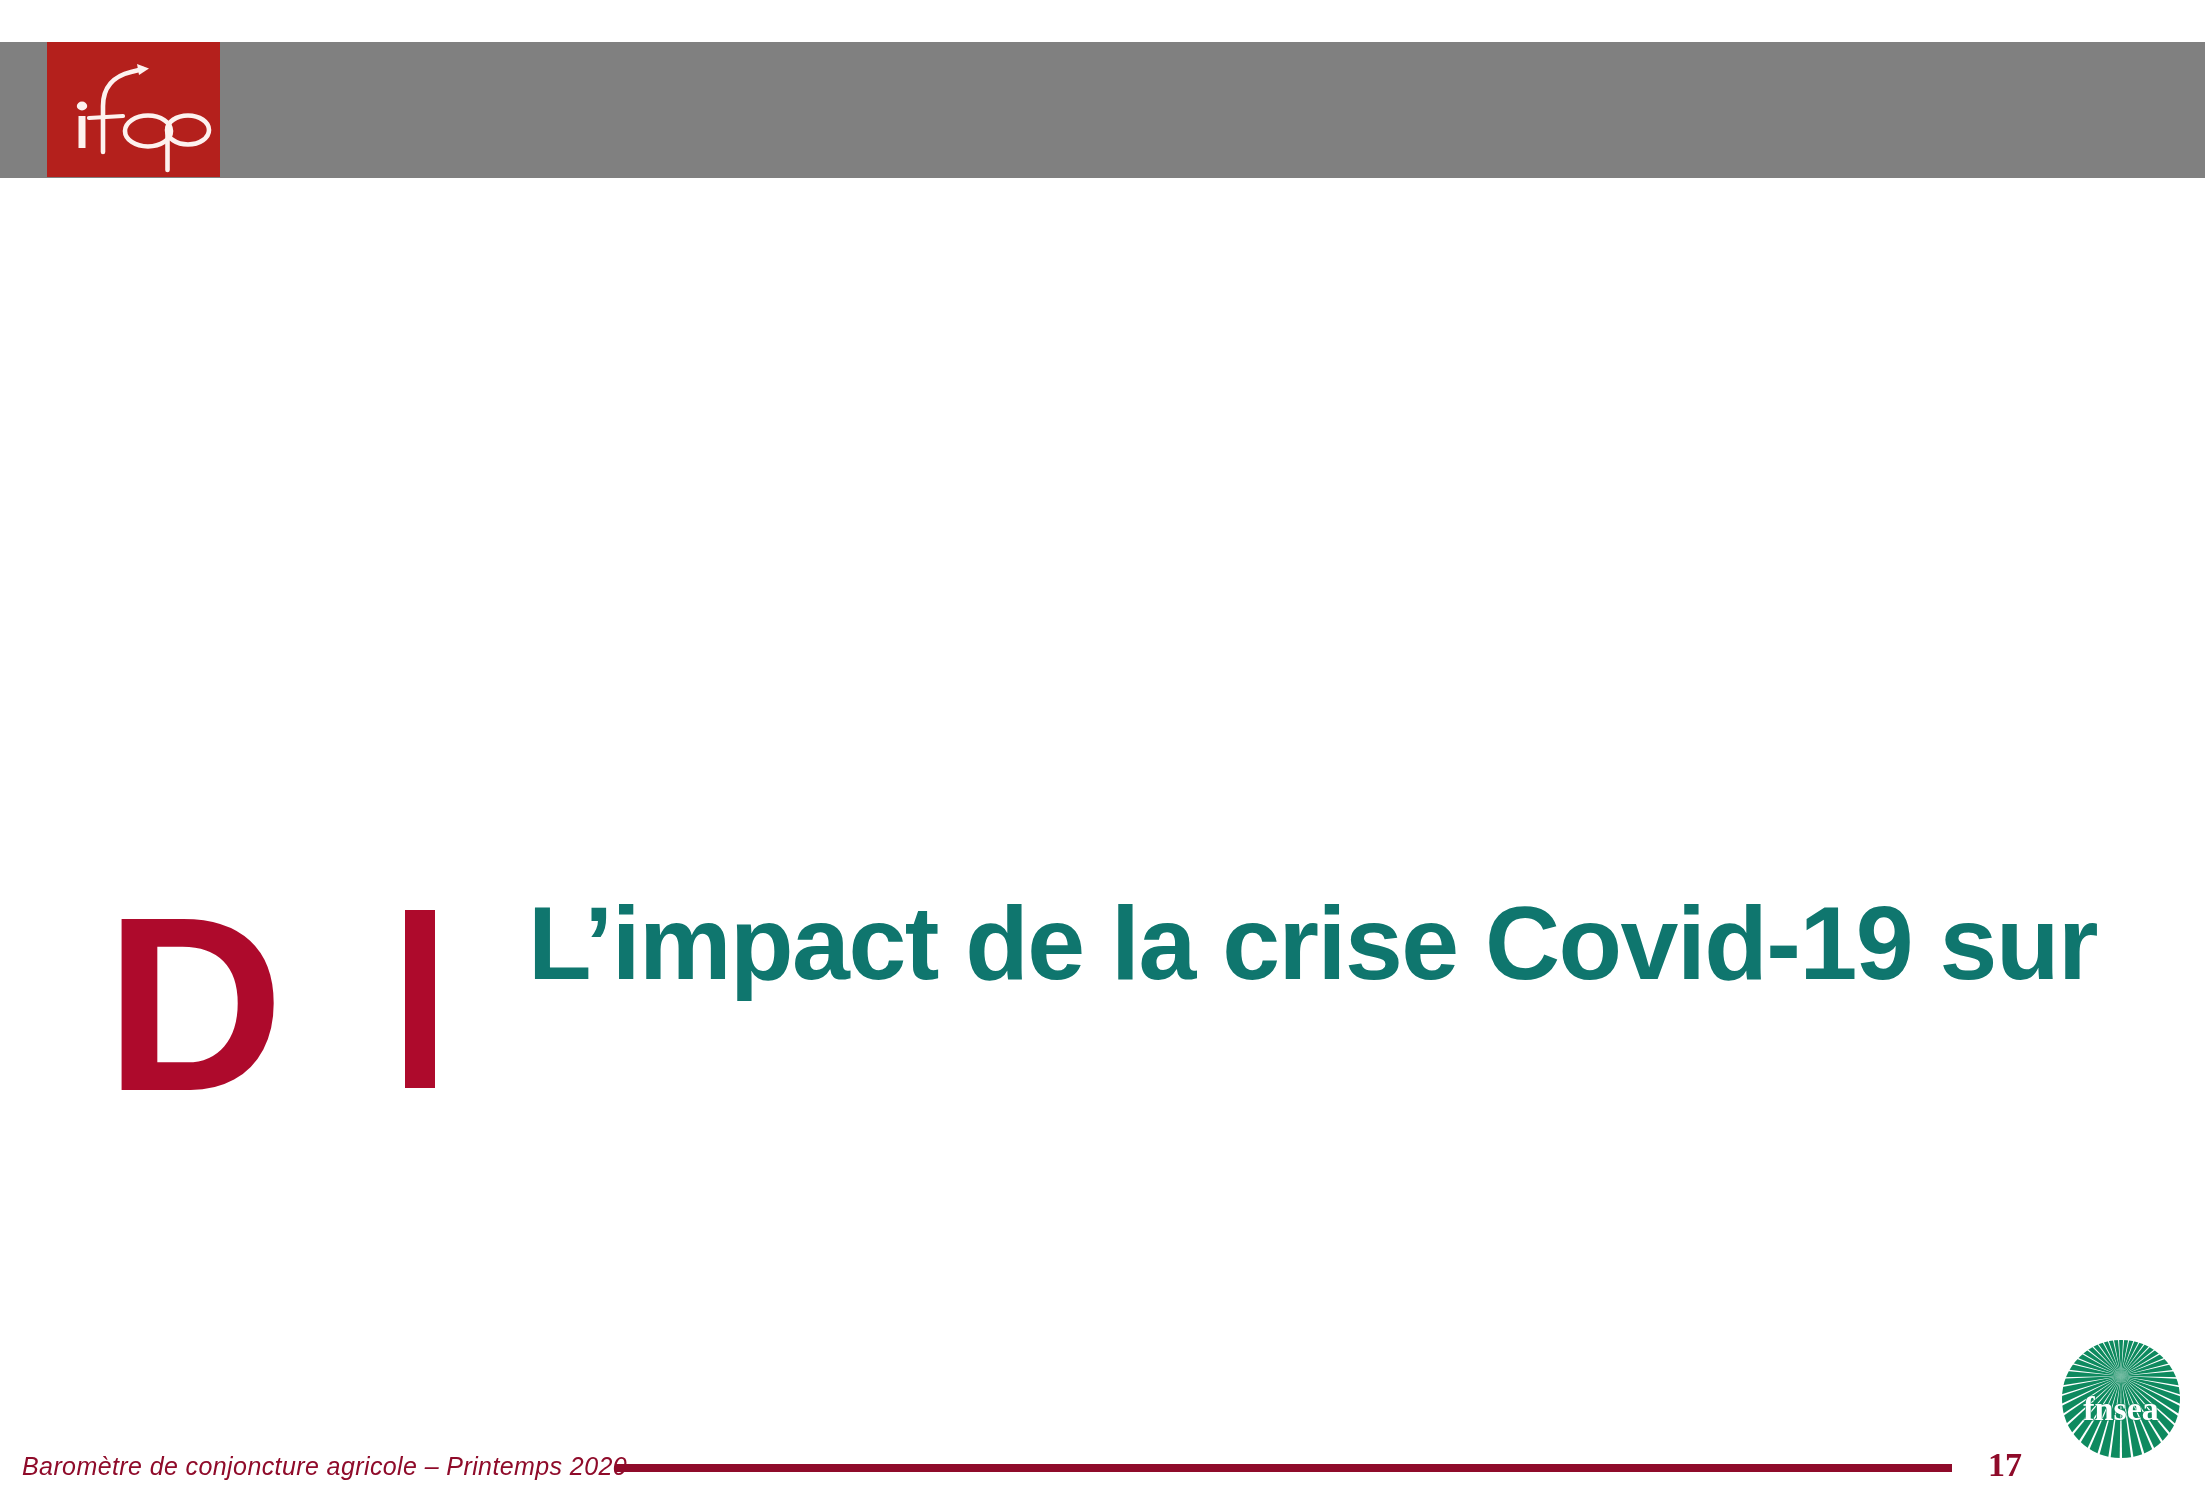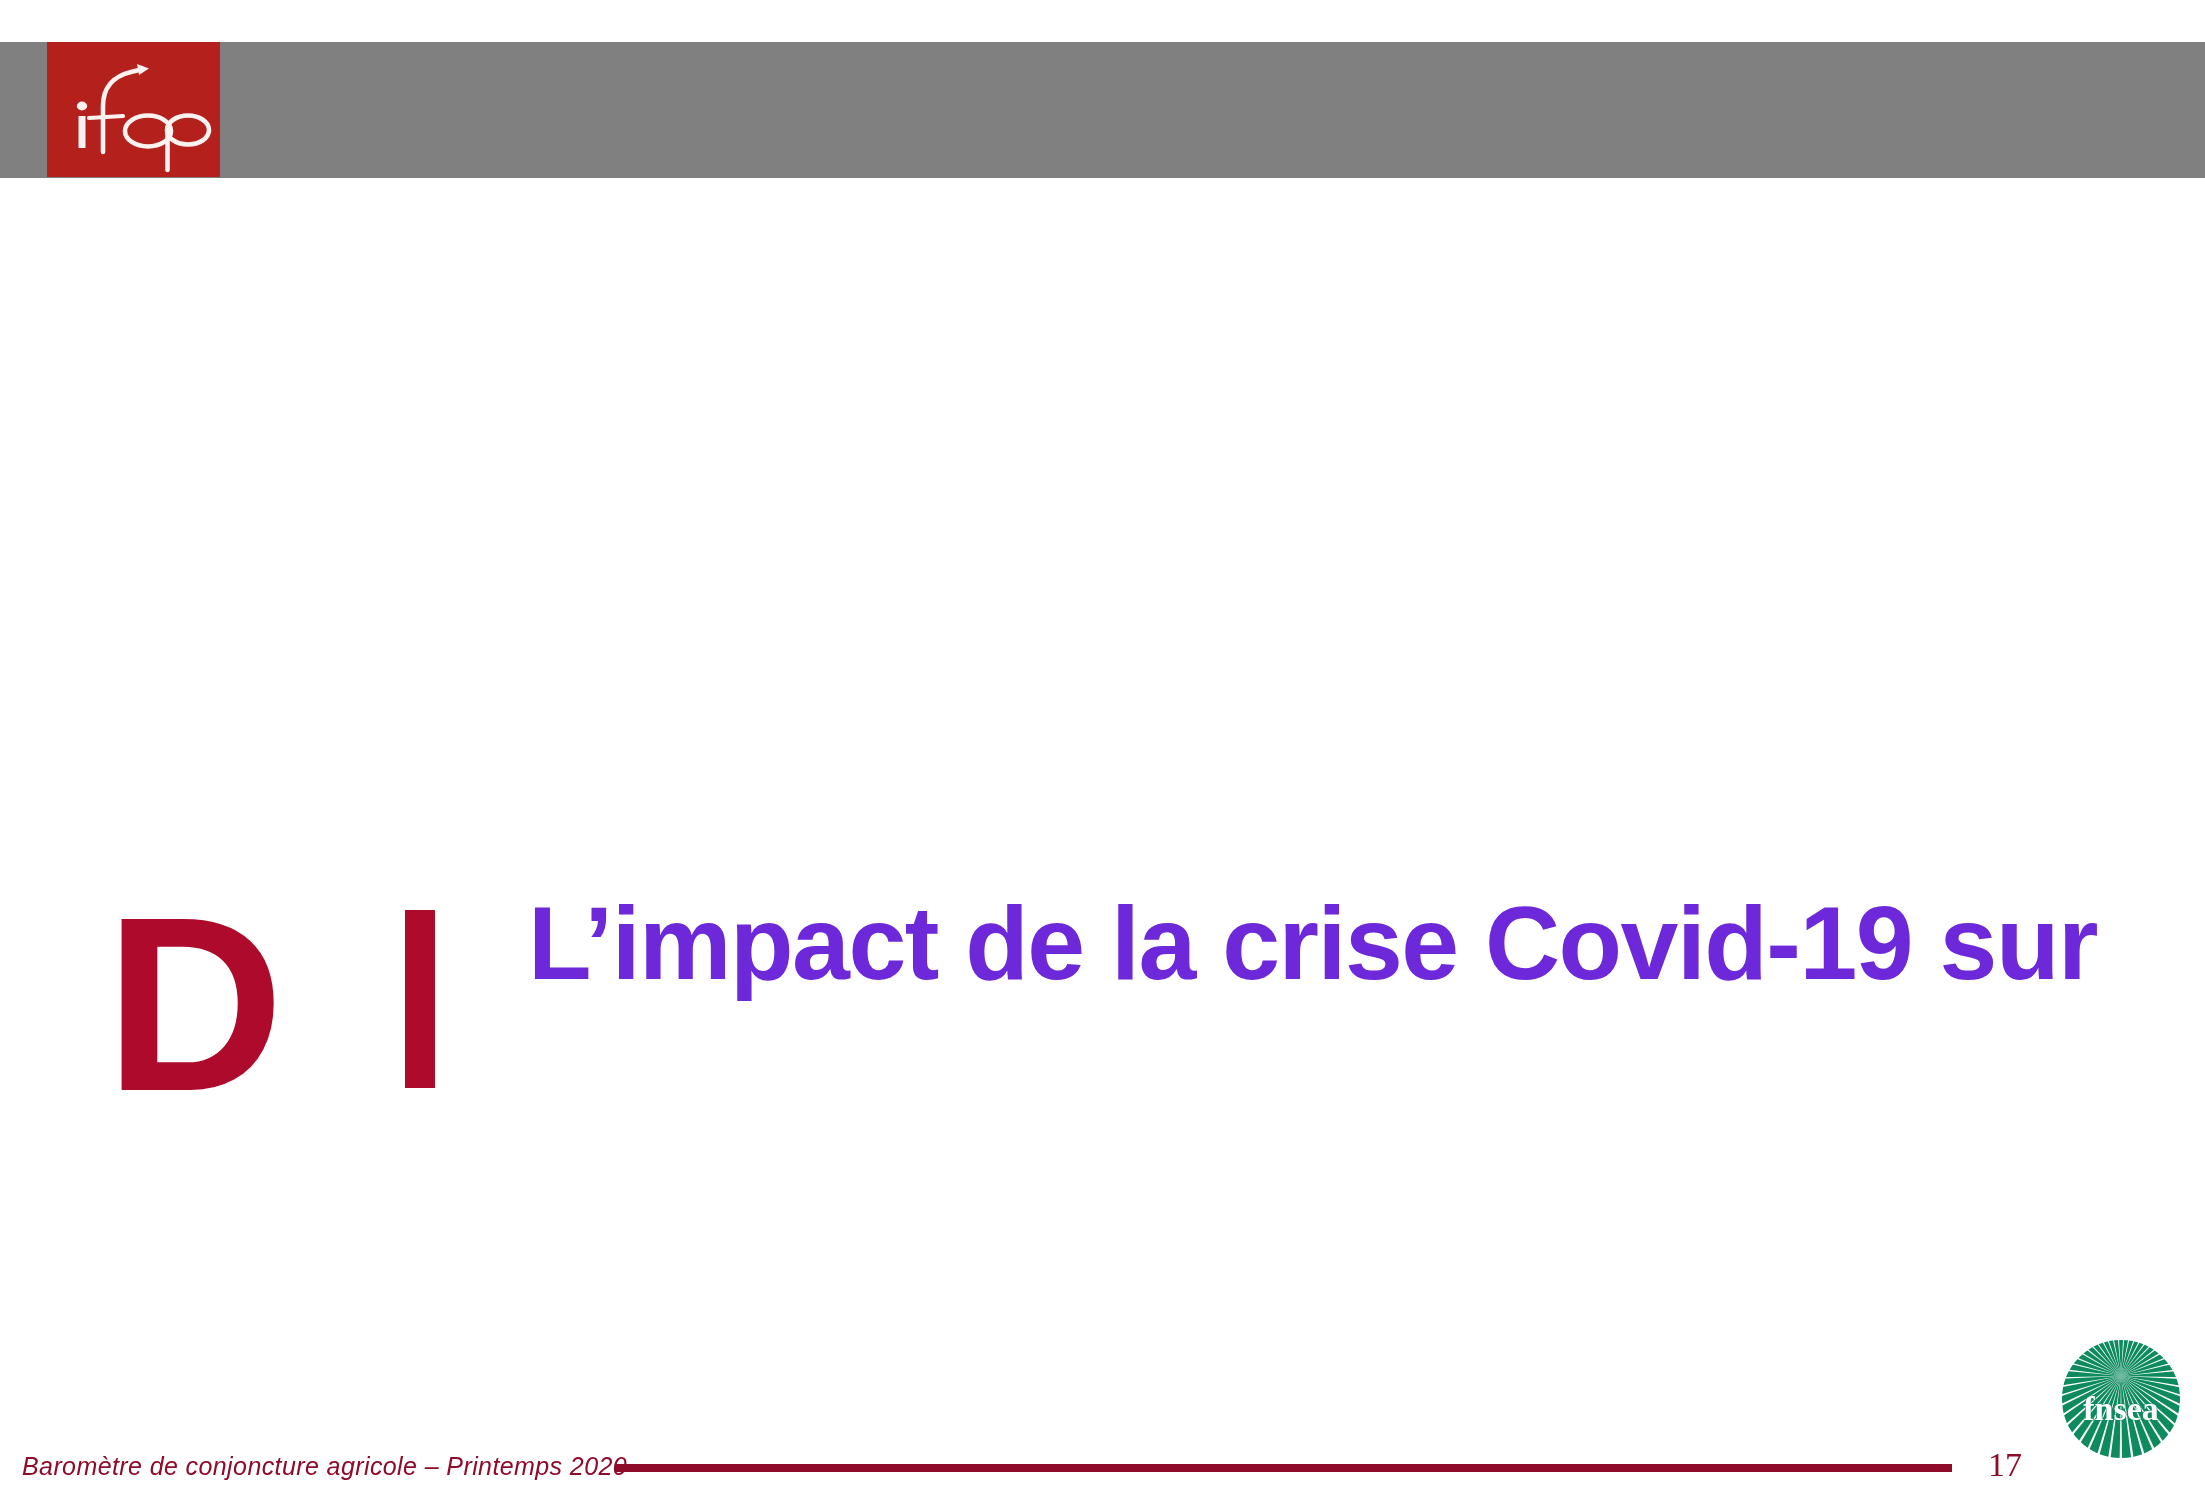--- a/index.html
+++ b/index.html
@@ -51,21 +51,21 @@
     background:#ae0a2c;
   }
   .section-title {
     position:absolute;
     left:528px; top:884px;
     width:1560px;
     font-family:"Liberation Sans", sans-serif;
     font-weight:700;
     font-size:104px;
     line-height:118px;
-    color:#6d28d9;
+    color:#0f766e;
     letter-spacing:-1.5px;
   }
   .section-title .line { display:block; white-space:nowrap; }
 
   
   .footer-text {
     position:absolute;
     left:22px; top:1451px;
     font-family:"Liberation Sans", sans-serif;
     font-style:italic;
@@ -80,21 +80,21 @@
     left:615px; top:1464px;
     width:1337px; height:8px;
     background:#8f0b2a;
   }
   .page-number {
     position:absolute;
     left:1975px; top:1447px;
     width:60px;
     text-align:center;
     font-family:"Liberation Serif", serif;
-    font-weight:400;
+    font-weight:700;
     font-size:34px;
     line-height:36px;
     color:#8f0b2a;
   }
   .fnsea-logo {
     position:absolute;
     left:2058px; top:1336px;
     width:126px; height:126px;
   }
   .fnsea-logo svg { display:block; }

